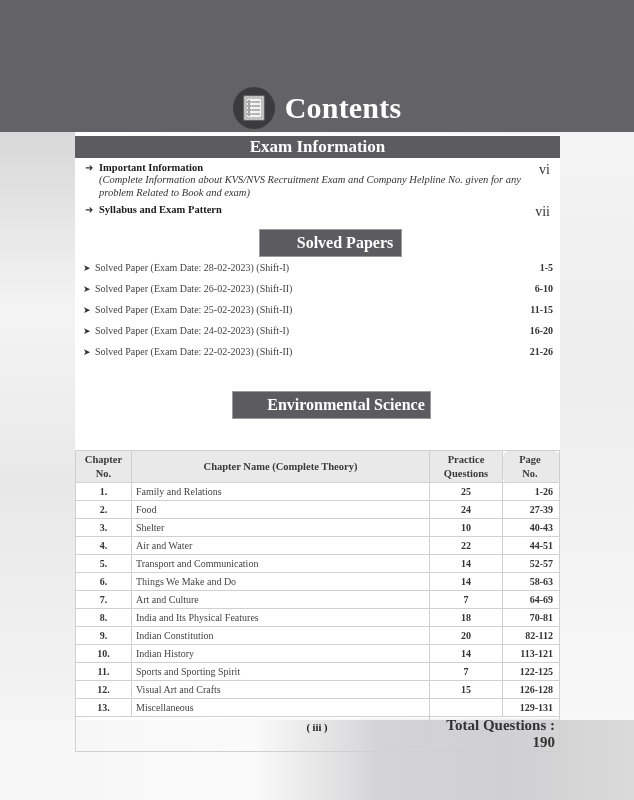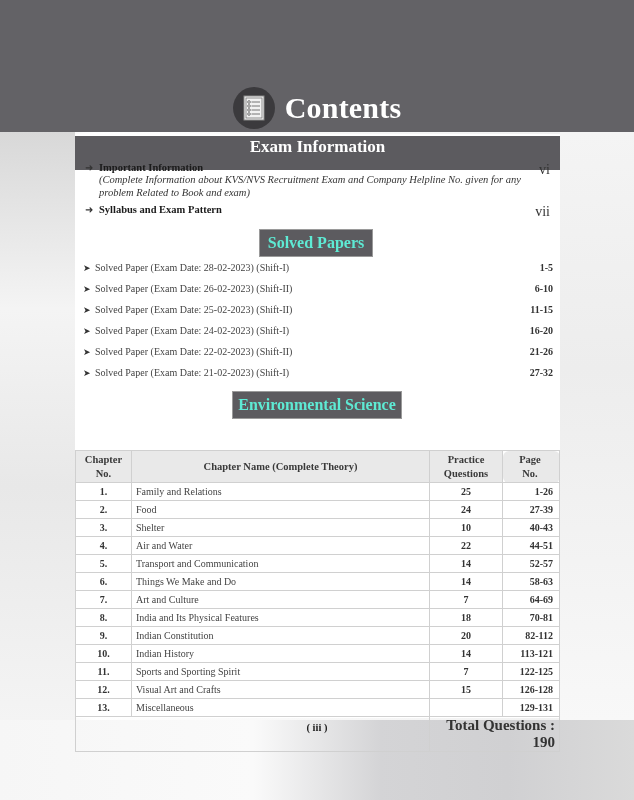--- a/index.html
+++ b/index.html
@@ -33,32 +33,32 @@
     display:flex; align-items:center; justify-content:center;
   }
   .page-title {
     color:#ffffff; font-size:30px; font-weight:bold; letter-spacing:0.2px;
   }
   .sheet {
     position:absolute; left:75px; top:134px; width:485px; height:584px;
     background:#ffffff;
   }
   .sec-bar {
-    position:absolute; left:0; top:2px; width:485px; height:34px;
+    position:absolute; left:0; top:2px; width:485px; height:22px;
     background:#5c5b5f; color:#fff; text-align:center;
     font-size:17px; font-weight:bold; line-height:22px;
   }
   .info-item { position:absolute; left:10px; width:465px; font-size:10.5px; color:#222; }
   .info-item .arrow { display:inline-block; width:14px; color:#333; font-size:10px; }
   .info-item .label { font-weight:bold; color:#1a1a1a; }
   .info-item .desc { padding-left:14px; color:#333; line-height:12.5px; margin-top:1px;font-style:italic; }
   .info-item .pg { position:absolute; right:0; top:0; font-size:14px; color:#333; }
   .pill {
-    position:absolute; background:#5c5b5f; color:#5eead4; font-weight:bold;
-    font-size:16px; text-align:center; border:1px solid #9a9a9a;
+    position:absolute; background:#5c5b5f; color:#ffffff; font-weight:bold;
+    font-size:16px; text-align:center; border:1px solid #9a9a9a;padding-left:29px;
   }
   .paper-row { position:absolute; left:8px; width:470px; height:14px; font-size:10px; color:#444; }
   .paper-row .bul { display:inline-block; width:12px; font-size:9px; color:#333; }
   .paper-row .pg { position:absolute; right:0; top:0; font-weight:bold; color:#333; }
   table.toc {
     position:absolute; left:0; top:288px; width:485px;
     border-collapse:collapse; font-size:10px; color:#333;margin-top:28px;
   }
   table.toc td, table.toc th { border:1px solid #d0d0d0; padding:0 4px; }
   table.toc th { background:#e9e9e9; font-weight:bold; color:#3a3a3a; font-size:10.5px; line-height:14px; height:31px; }
@@ -131,24 +131,20 @@
     <span class="pg">11-15</span>
   </div>
   <div class="paper-row" style="top:191px;">
     <span class="bul">➤</span><span>Solved Paper (Exam Date: 24-02-2023) (Shift-I)</span>
     <span class="pg">16-20</span>
   </div>
   <div class="paper-row" style="top:212px;">
     <span class="bul">➤</span><span>Solved Paper (Exam Date: 22-02-2023) (Shift-II)</span>
     <span class="pg">21-26</span>
   </div>
-  <div class="paper-row" style="top:233px;">
-    <span class="bul">➤</span><span>Solved Paper (Exam Date: 21-02-2023) (Shift-I)</span>
-    <span class="pg">27-32</span>
-  </div>
 
   <div class="pill" style="left:157px; top:257px; width:168px; height:26px; line-height:26px;">Environmental Science</div>
 
   <table class="toc">
     <tbody>
         <tr>
       <th class="c-no"><span>Chapter</span><br><span>No.</span></th>
       <th>Chapter Name (Complete Theory)</th>
       <th class="c-q"><span>Practice</span><br><span>Questions</span></th>
       <th class="c-pg" style="text-align:center;border-radius:6px;"><span>Page</span><br><span>No.</span></th>

